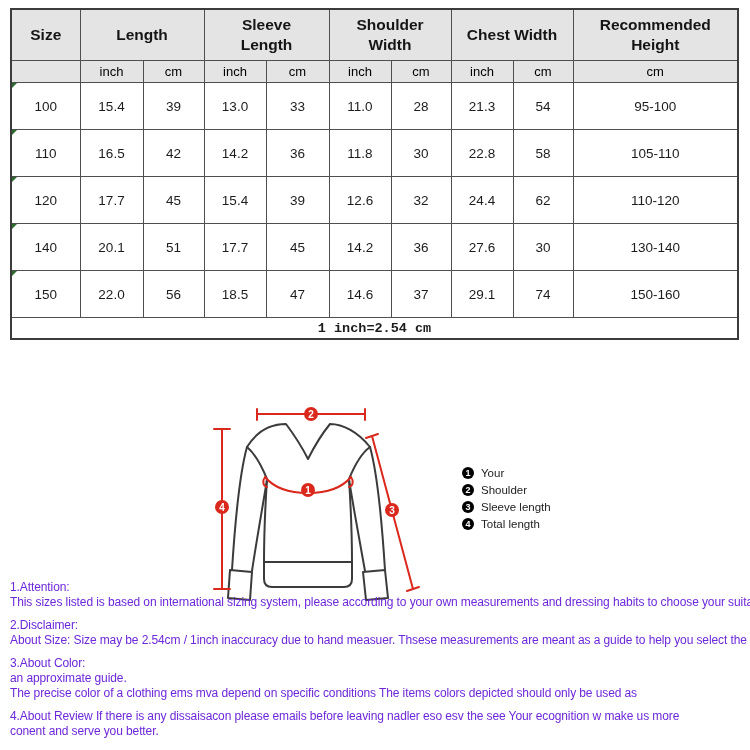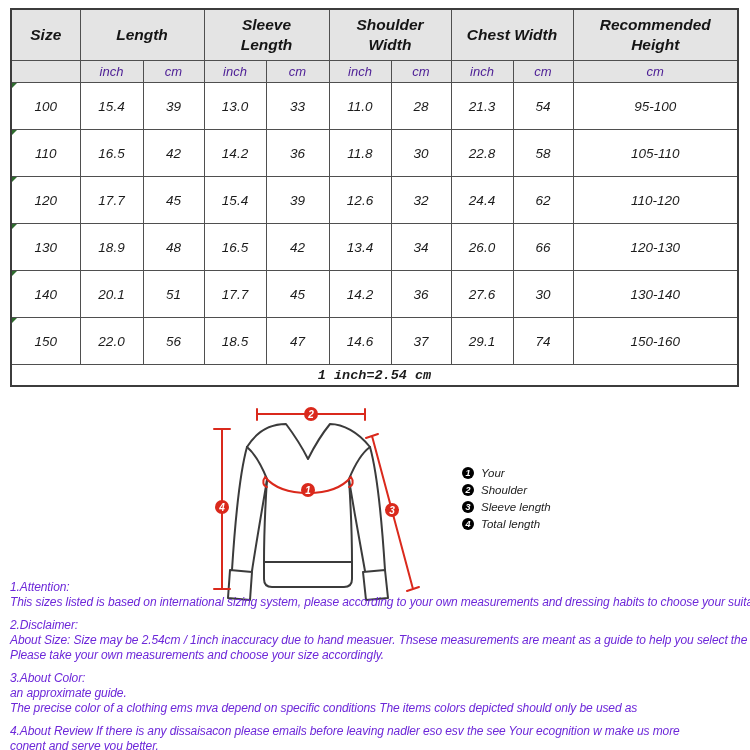--- a/index.html
+++ b/index.html
@@ -1,36 +1,36 @@
 <!DOCTYPE html>
 <html><head>
 <meta charset="utf-8">
 <style>
   html,body { margin:0; padding:0; background:#fff; }
   .page {
     position:relative; width:750px; height:750px; background:#ffffff;
-    font-family:"Liberation Sans", sans-serif; overflow:hidden; color:#1a1a1a;font-style:italic;
+    font-family:"Liberation Sans", sans-serif; overflow:hidden; color:#1a1a1a;
   }
 
   
   table.size-table {
     position:absolute; left:10px; top:8px; width:727px;
     border-collapse:collapse; table-layout:fixed;
     border:2px solid #3c3c3c;
   }
   .size-table th, .size-table td {
     border:1px solid #4f4f4f; text-align:center; vertical-align:middle;
     padding:0; position:relative; overflow:hidden;
   }
   .size-table tr.header-row th {
     height:50px; background:#e4e4e4; font-size:15.5px; font-weight:bold;
     color:#151515; line-height:1.3; padding:0 12px;
   }
   .size-table tr.subheader-row td {
-    height:21px; background:#e4e4e4; font-size:13px; color:#4c1d95;
+    height:21px; background:#e4e4e4; font-size:13px; color:#000000;
   }
   .size-table tbody td { height:46px; font-size:13.5px; color:#1c1c1c; background:#fff; }
   .size-table tr.note-row-1 td { height:20px; }
   .size-table tr.note-row-2 td { height:30px; }
   .mono-note {
     font-family:"Liberation Mono", monospace; font-weight:bold; font-size:13px; color:#111;border-radius:10px;
   }
   .corner::before {
     content:""; position:absolute; top:0; left:0; width:0; height:0;
     border-top:5px solid #2e6b2e; border-right:5px solid transparent;
@@ -123,32 +123,20 @@
           <td>45</td>
           <td>15.4</td>
           <td>39</td>
           <td>12.6</td>
           <td>32</td>
           <td>24.4</td>
           <td>62</td>
           <td>110-120</td>
         </tr>
         <tr>
-          <td class="corner">130</td>
-          <td>18.9</td>
-          <td>48</td>
-          <td>16.5</td>
-          <td>42</td>
-          <td>13.4</td>
-          <td>34</td>
-          <td>26.0</td>
-          <td>66</td>
-          <td>120-130</td>
-        </tr>
-        <tr>
           <td class="corner">140</td>
           <td>20.1</td>
           <td>51</td>
           <td>17.7</td>
           <td>45</td>
           <td>14.2</td>
           <td>36</td>
           <td>27.6</td>
           <td>30</td>
           <td>130-140</td>
@@ -234,21 +222,20 @@
   </div>
 
   <div class="notes">
     <div class="note-section">
       <div class="note-line">1.Attention:</div>
       <div class="note-line">This sizes listed is based on international sizing system, please according to your own measurements and dressing habits to choose your suitable size.</div>
     </div>
     <div class="note-section">
       <div class="note-line">2.Disclaimer:</div>
       <div class="note-line">About Size: Size may be 2.54cm / 1inch inaccuracy due to hand measuer. Thsese measurements are meant as a guide to help you select the correct size.</div>
-      <div class="note-line">Please take your own measurements and choose your size accordingly.</div>
     </div>
     <div class="note-section">
       <div class="note-line">3.About Color:</div>
       <div class="note-line">an approximate guide.</div>
       <div class="note-line">The precise color of a clothing ems mva depend on specific conditions The items colors depicted should only be used as</div>
     </div>
     <div class="note-section">
       <div class="note-line">4.About Review If there is any dissaisacon please emails before leaving nadler eso esv the see Your ecognition w make us more</div>
       <div class="note-line">conent and serve you better.</div>
     </div>

